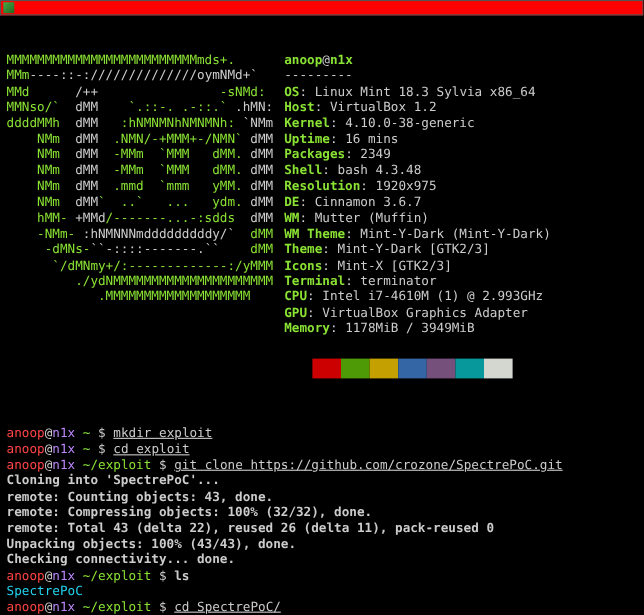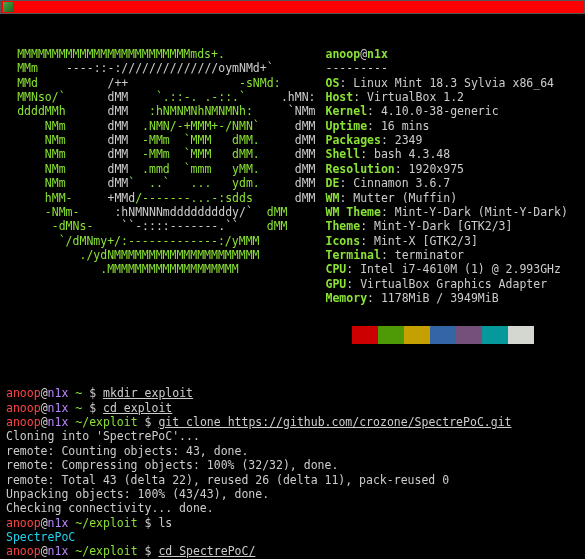--- a/index.html
+++ b/index.html
@@ -27,41 +27,40 @@
   margin-right: auto;
 }
 .terminal {
   padding: 4px 6px;
   color: #ccc;
   white-space: pre;
 }
 .top {
   display: flex;
   gap: 10px;
-  justify-content: center;
 }
 .ascii { color: #ccc; }
 .ascii .g { color: #8ae234; }
-.ascii .w { color: #ccc; margin-left: 28px; }
+.ascii .w { color: #ccc; }
 .info .lbl { color: #8ae234; font-weight: bold; }
 .info .val { color: #ccc; }
 .swatches {
   margin-top: 6px;
   margin-left: 0;
   display: flex;
 }
 .swatch { width: 26px; height: 18px; }
 .hist { margin-top: 14px; }
 .prompt .user { color: #ff4444; }
 .prompt .at { color: #ccc; }
 .prompt .host { color: #bb86fc; }
 .prompt .path { color: #8ae234; }
 .prompt .dollar { color: #ccc; }
 .cmd { color: #ccc; text-decoration: underline; }
-.out { color: #ccc; }
+.out { color: #ccc; font-weight: bold; }
 .cyan { color: #22d3ee; font-weight: normal; }
 .emptyrow { height: 14px; }
 </style>
 </head>
 <body>
 
 <div class="titlebar">
   <div class="winicon"></div>
 </div>
 

